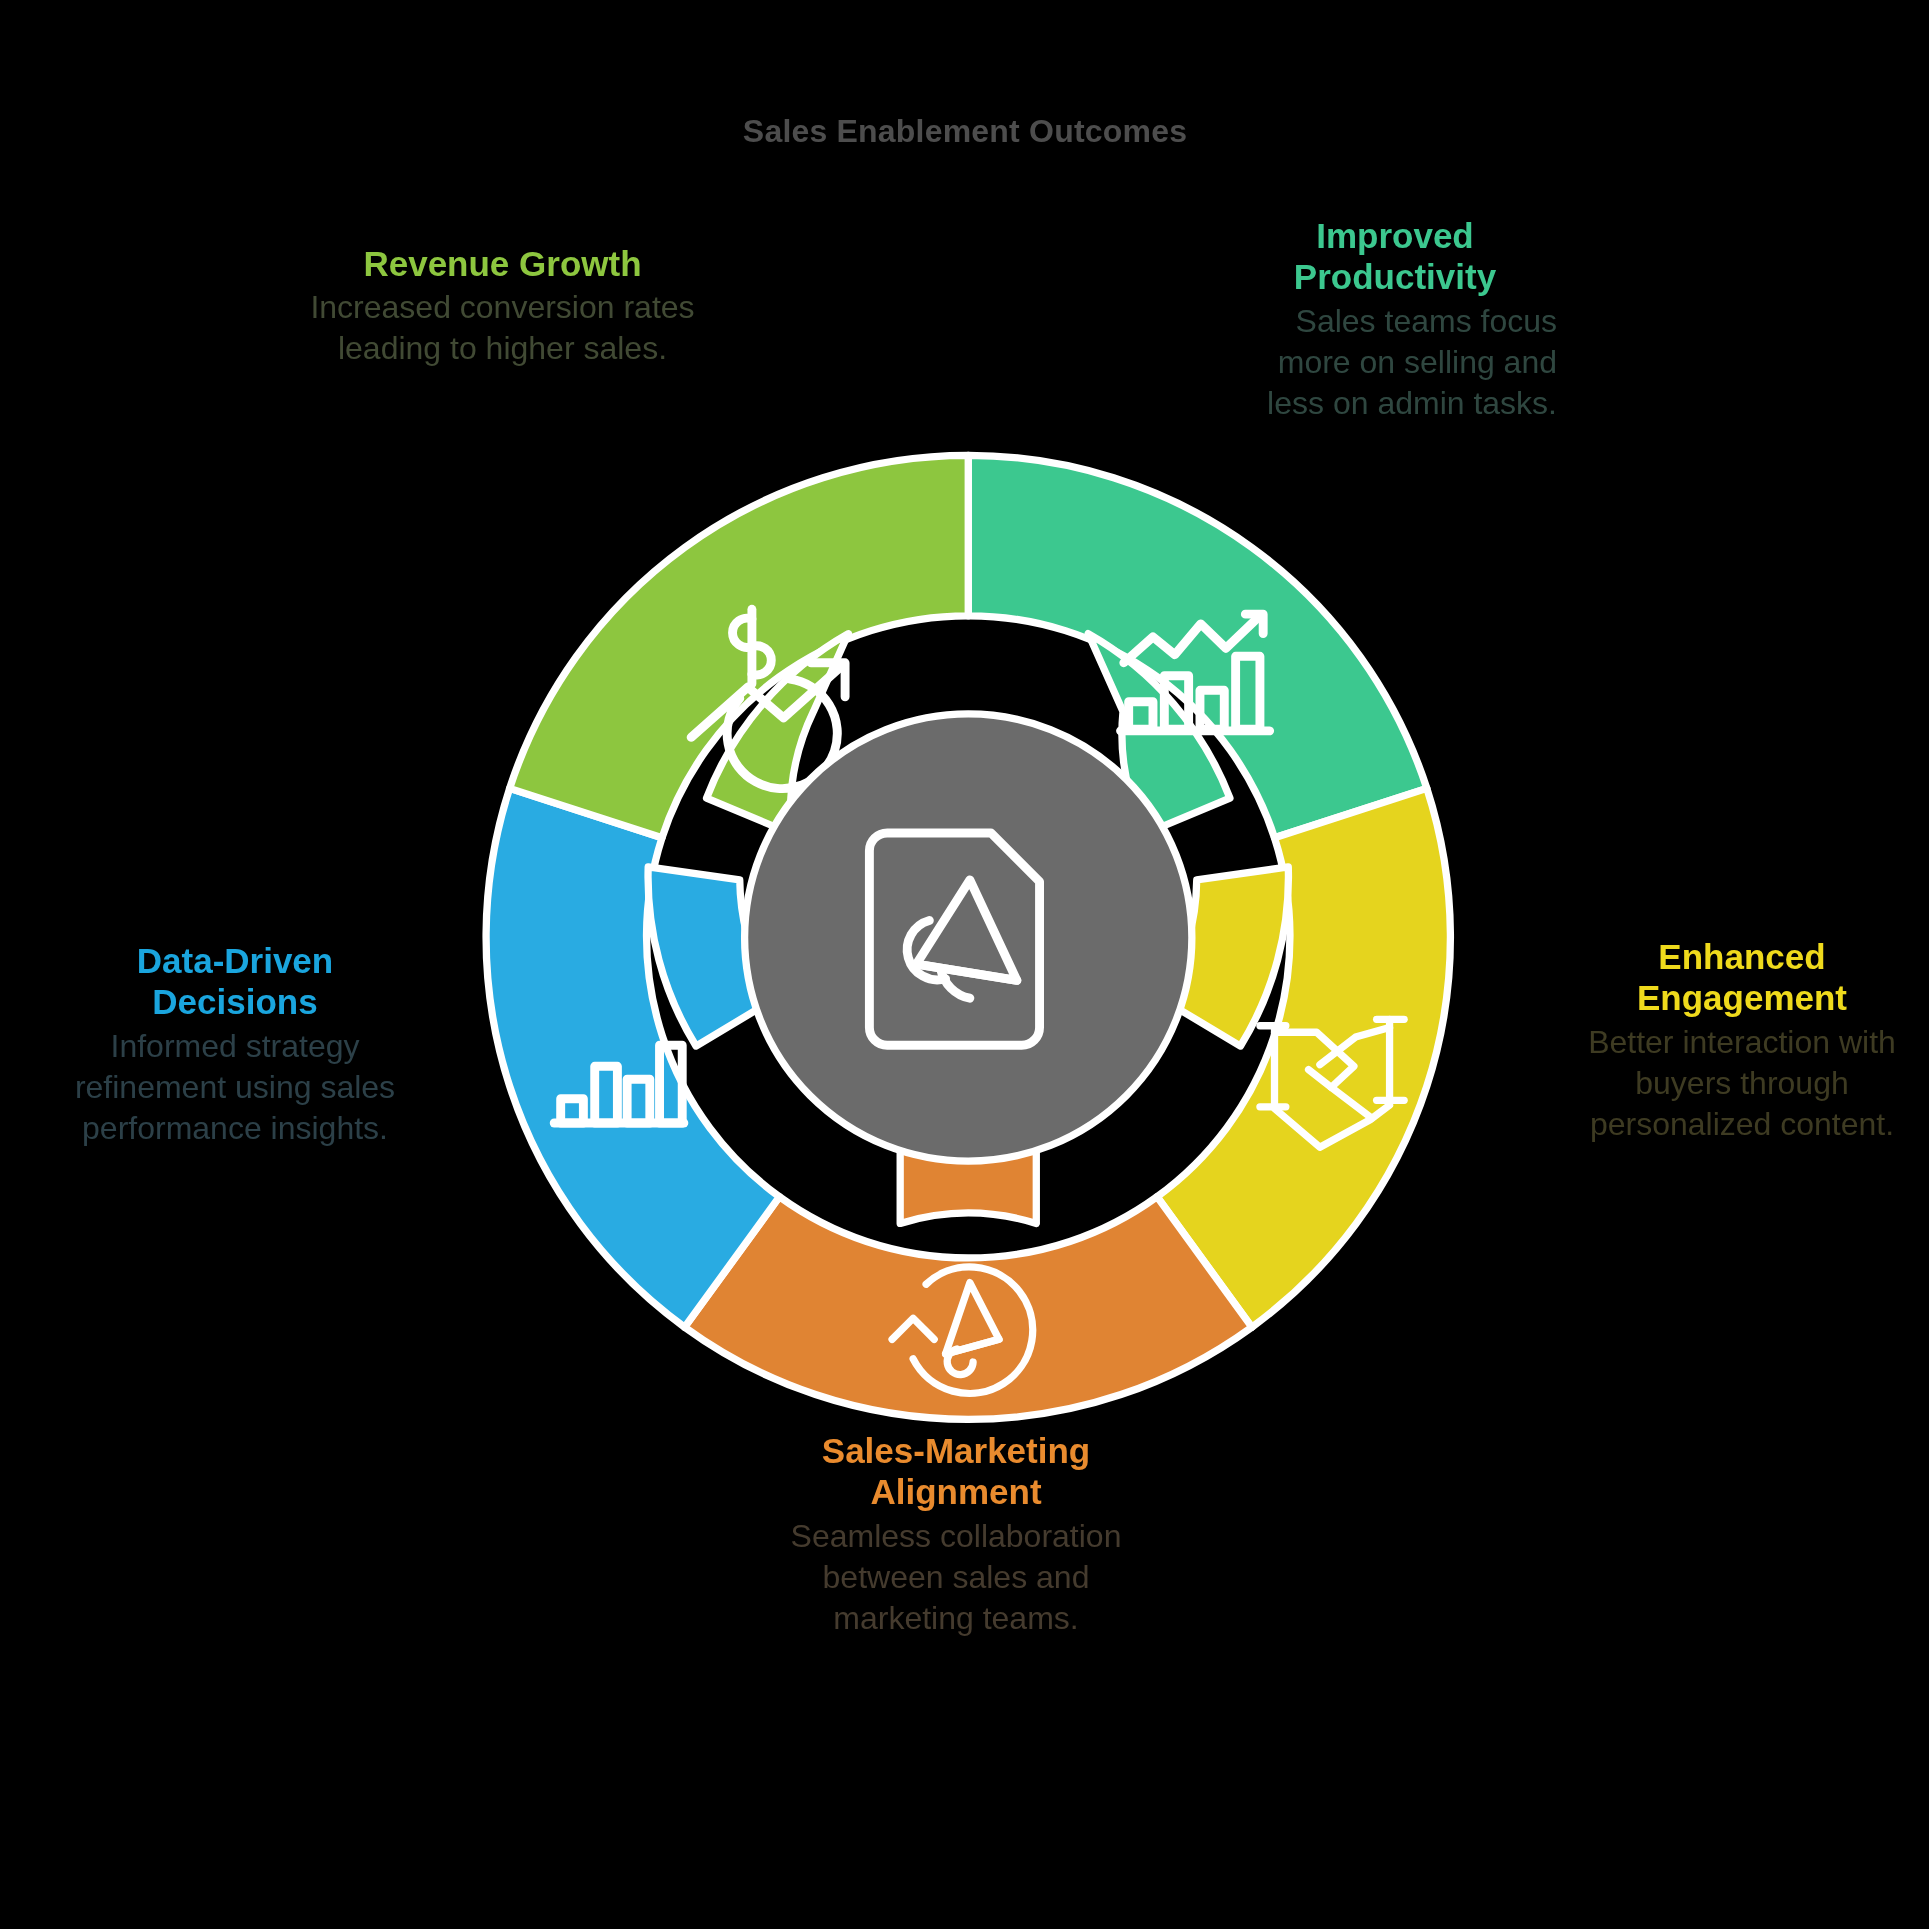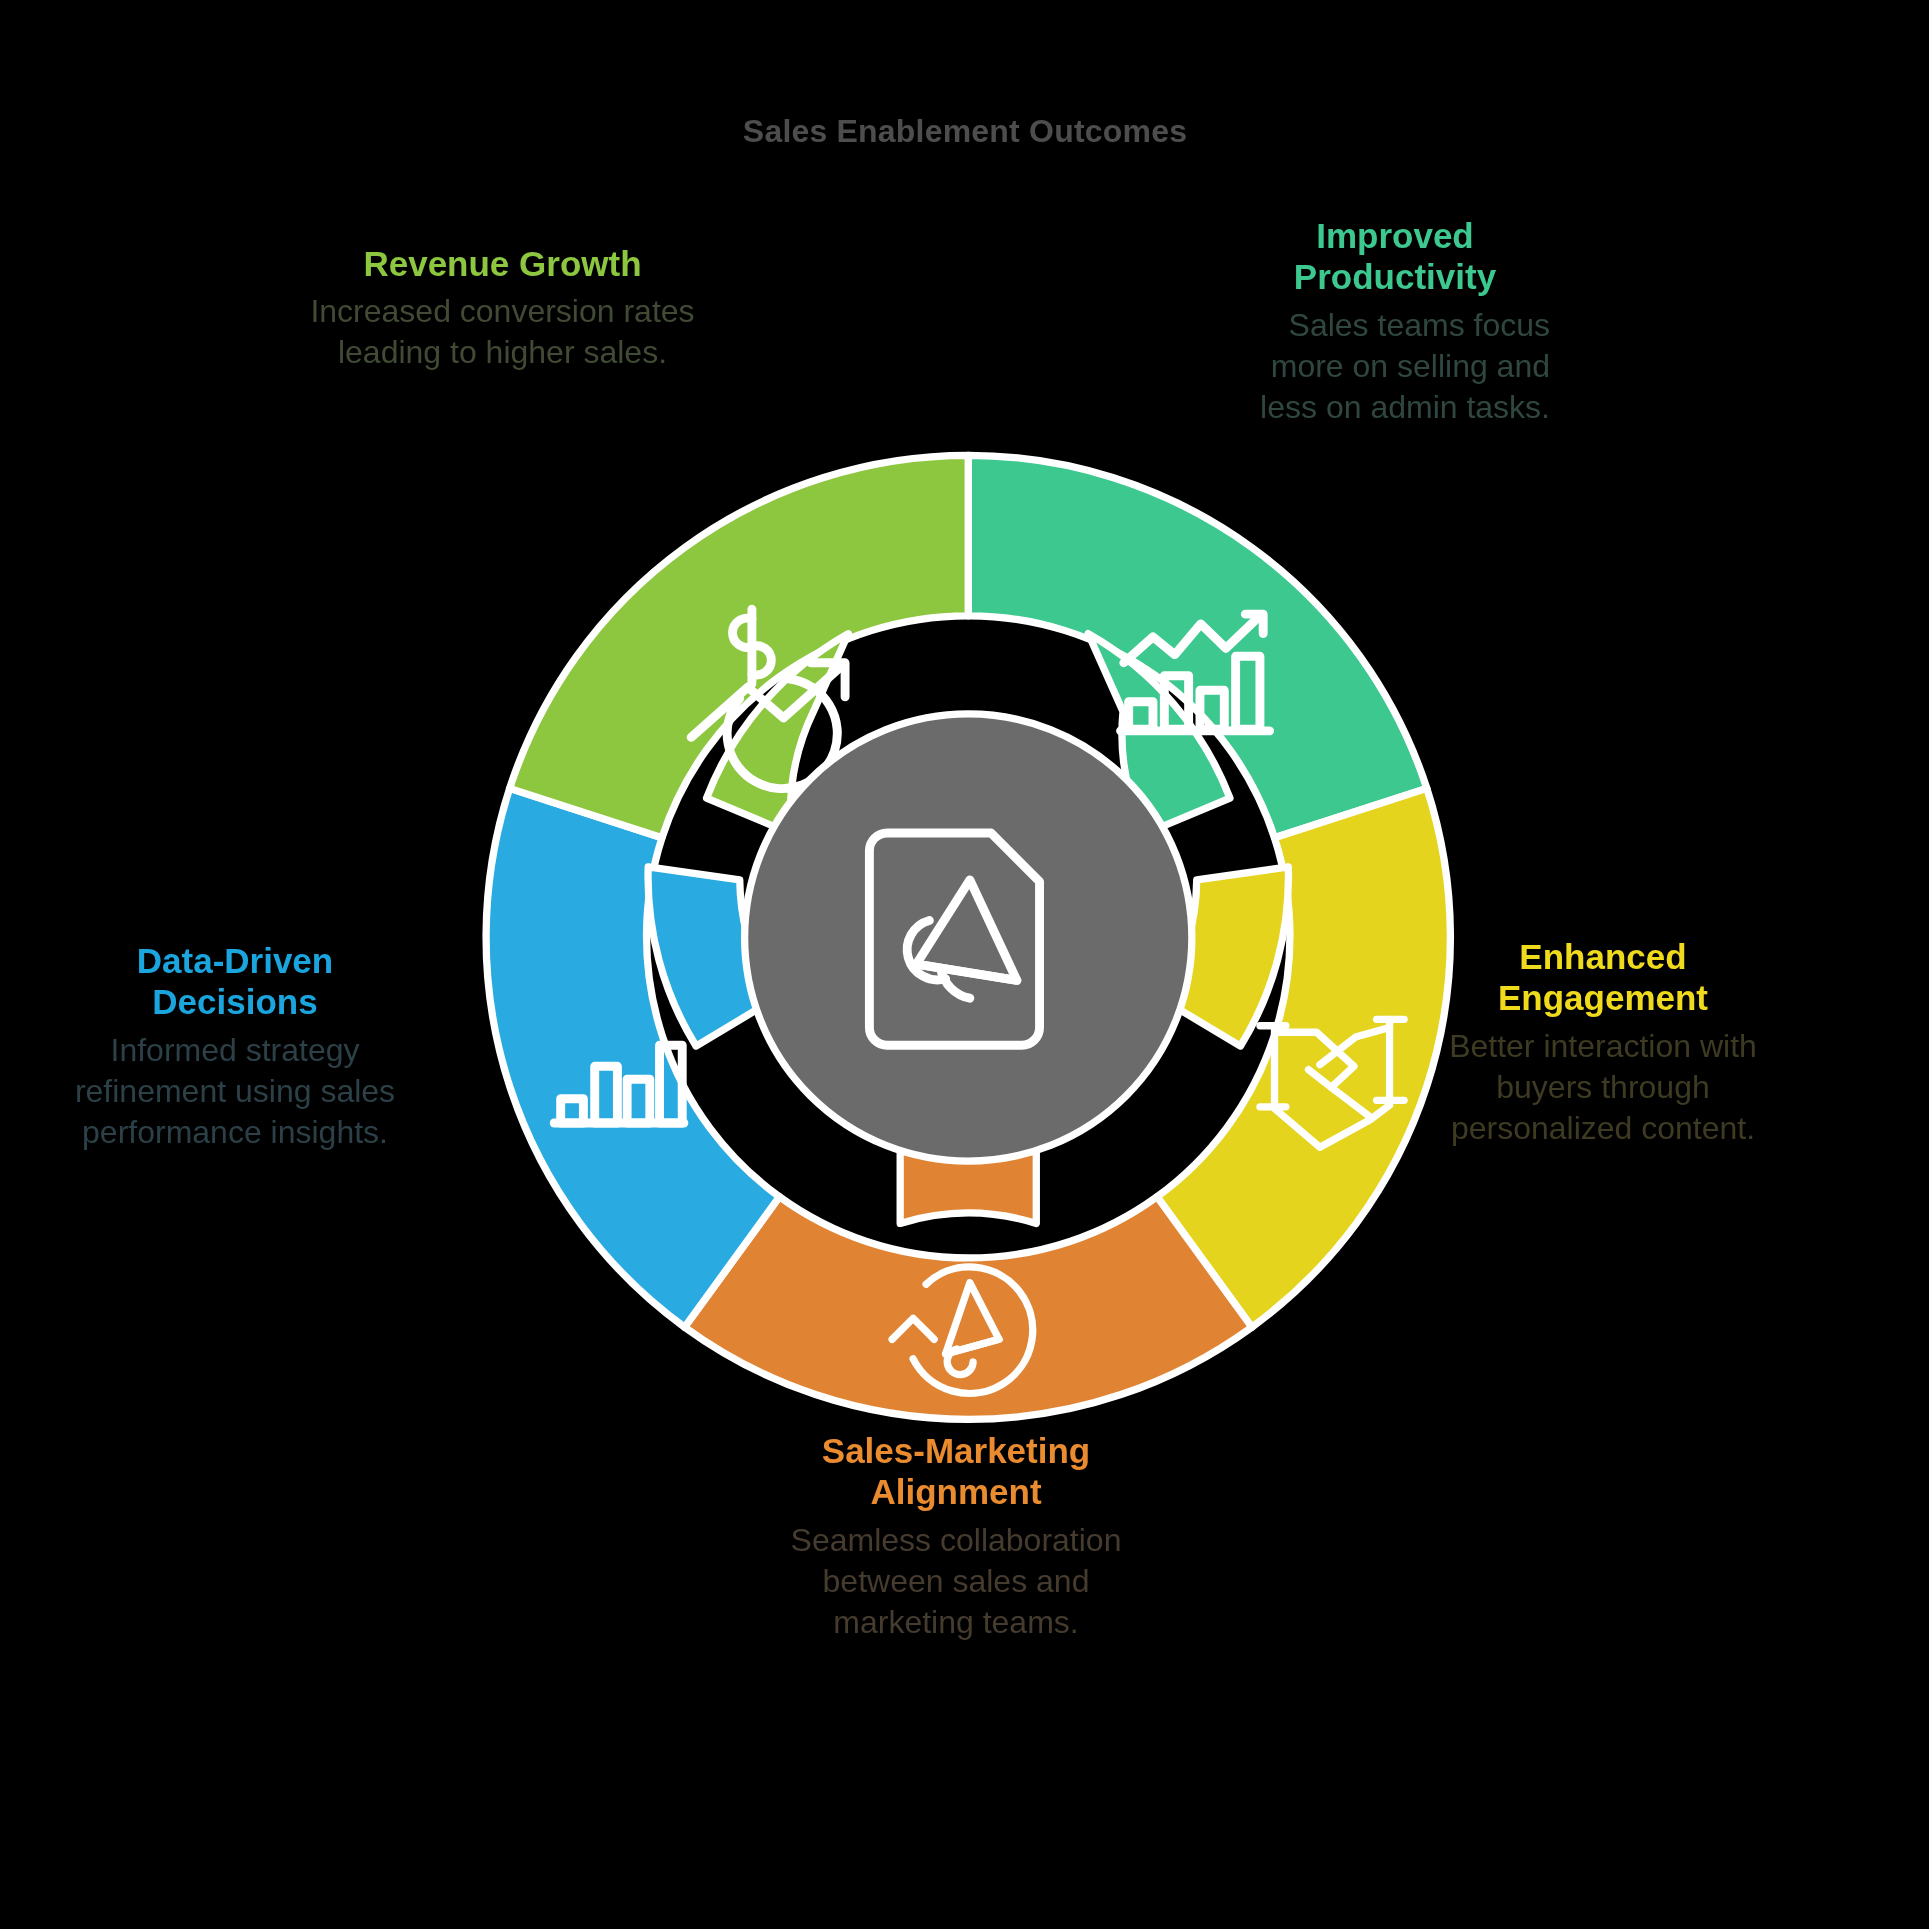--- a/index.html
+++ b/index.html
@@ -12,34 +12,34 @@
 
   .chart-title{
     position:absolute;left:0;top:113px;width:1930px;text-align:center;
     font-size:32px;font-weight:bold;color:#4d4d4d;letter-spacing:0.2px;
   }
 
   svg.wheel{position:absolute;left:0;top:0;width:1930px;height:1930px;display:block;}
 
   .callout{position:absolute;text-align:center;}
   .callout .c-title{font-size:35px;font-weight:bold;line-height:1.18;margin:0 0 3.2px 0;}
-  .callout .c-desc{font-size:32px;line-height:1.28;margin:7px;}
+  .callout .c-desc{font-size:32px;line-height:1.28;margin:0;}
 
   
   #co-revenue{left:296px;top:243px;width:413px;}
   #co-revenue .c-title{color:#8DC63F;}
   #co-revenue .c-desc{color:#414a34;}
 
   
   #co-productivity{left:1233px;top:215px;width:324px;text-decoration:underline;}
   #co-productivity .c-title{color:#3CC88F;}
   #co-productivity .c-desc{color:#2f4740;text-align:right;}
 
   
-  #co-engagement{left:1431px;top:936px;width:344px;text-align:center;}
+  #co-engagement{left:1570px;top:936px;width:344px;text-align:center;}
   #co-engagement .c-title{color:#EFDA1C;}
   #co-engagement .c-desc{color:#3e3b22;}
 
   
   #co-alignment{left:782px;top:1430px;width:348px;}
   #co-alignment .c-title{color:#E98B2E;}
   #co-alignment .c-desc{color:#453b2e;}
 
   
   #co-data{left:57px;top:940px;width:356px;}

